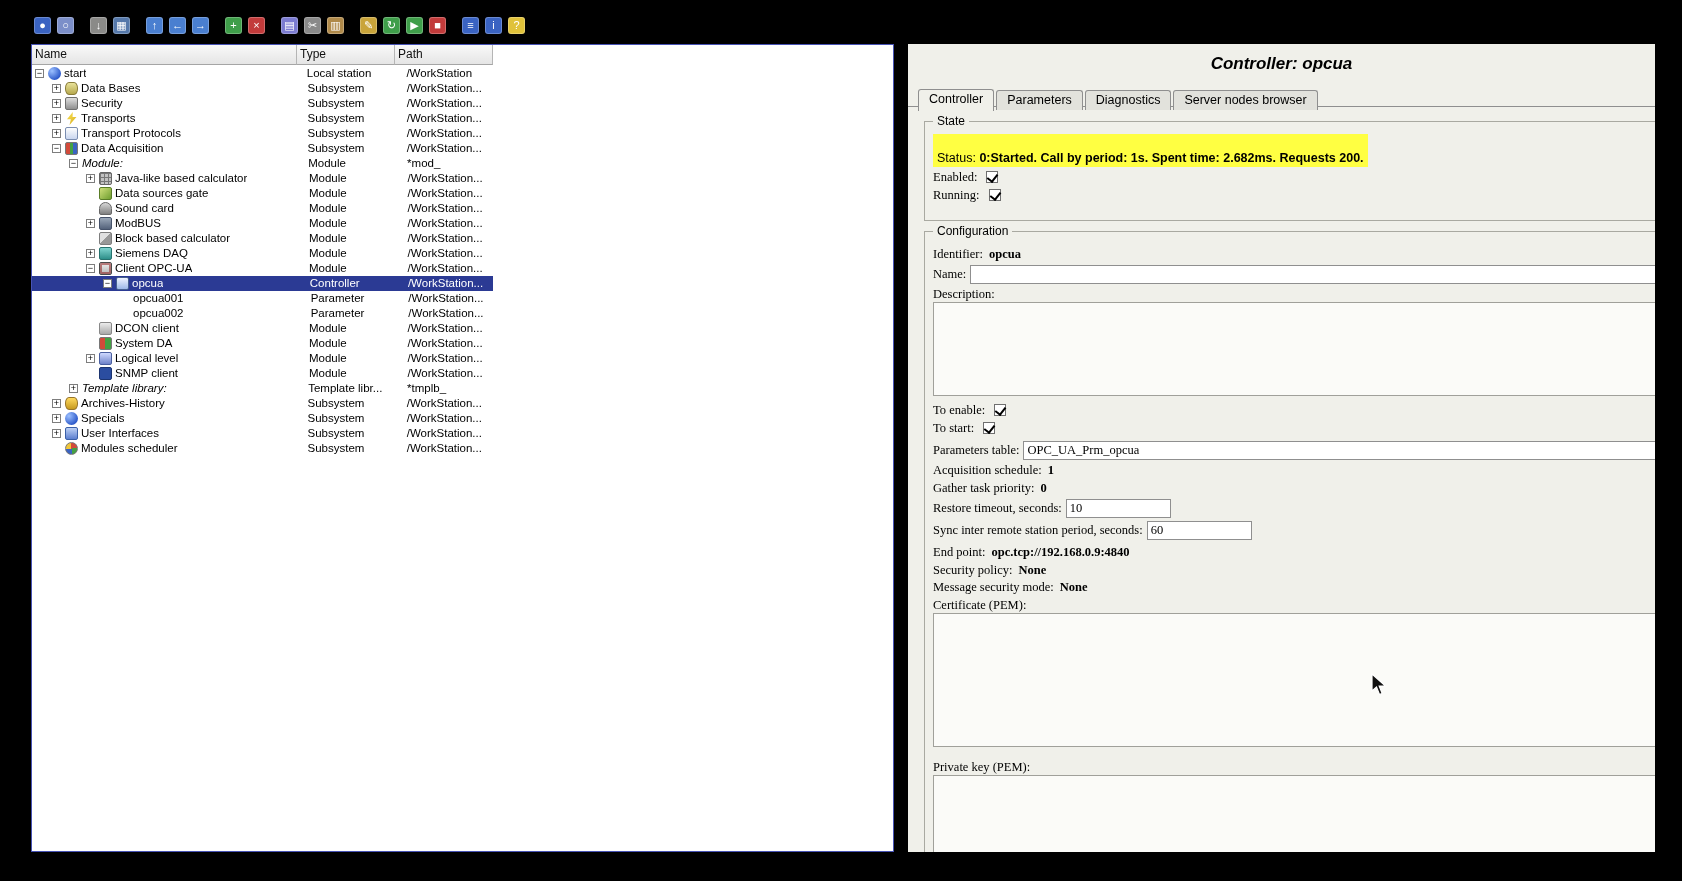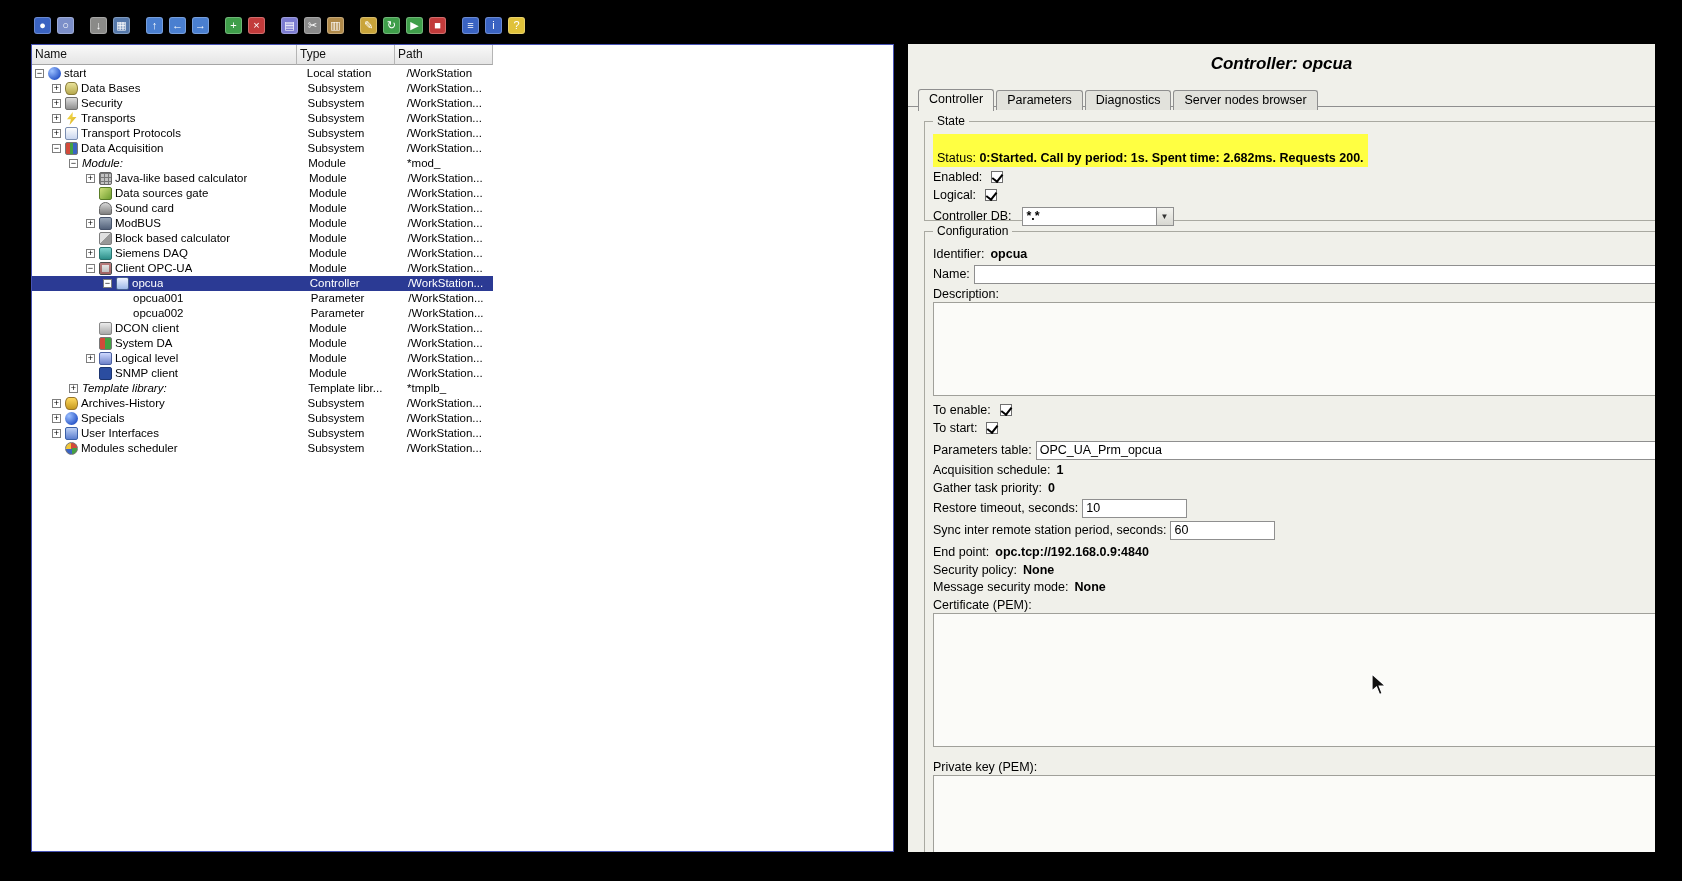--- a/index.html
+++ b/index.html
@@ -71,21 +71,21 @@
   .tab{border:1px solid var(--border-gray);border-bottom:none;background:#e2e2dc;padding:2px 10px 3px;
        font-size:12.5px;border-radius:3px 3px 0 0;margin-right:2px;position:relative;cursor:default;color:#000;}
   .tab.active{background:var(--panel);top:1px;padding-bottom:5px;z-index:3;}
   .tabpane{position:absolute;left:0;top:62px;right:0;bottom:0;border-top:1px solid var(--border-gray);}
 
   .group{position:absolute;left:16px;width:760px;border:1px solid #a9a9a1;}
   .group .legend{position:absolute;top:-8px;left:8px;background:var(--panel);padding:0 4px;font-size:12px;color:#000;}
   .state-group{top:14px;height:100px;padding:12px 8px 6px;}
   .config-group{top:124px;height:660px;padding:14px 8px 6px;}
 
-  .frow{display:flex;align-items:center;font-size:12.5px;height:16px;color:#000;white-space:nowrap;}
+  .frow{display:flex;align-items:center;font-size:12.5px;height:16px;color:#000;white-space:nowrap;font-family:Liberation Serif, serif;}
   .frow .lab{margin-right:4px;}
   .frow b{margin-left:2px;}
   .mt1{margin-top:1px;} .mt2{margin-top:2px;} .mt3{margin-top:3px;} .mt4{margin-top:4px;} .mt6{margin-top:6px;} .mt12{margin-top:12px;}
   .irow{height:20px;}
 
   .status-line{display:inline-block;background:var(--hl);padding:16px 4px;font-size:12.5px;line-height:17px;height:33px;white-space:nowrap;}
 
   .cb{position:relative;width:12px;height:12px;background:#fff;border:1px solid #6f6f6f;display:inline-block;margin-left:5px;}
   .cb.checked::after{content:"";position:absolute;left:2px;top:0;width:5px;height:8px;border:solid #000;border-width:0 2px 2px 0;transform:rotate(38deg);}
 
@@ -384,29 +384,22 @@
       <div class="group state-group">
         <span class="legend">State</span>
         <div>
           <span class="status-line"><span class="lab">Status:</span> <b>0:Started. Call by period: 1s. Spent time: 2.682ms. Requests 200.</b></span>
         </div>
         <div class="frow mt2">
           <span class="lab">Enabled:</span>
           <span class="cb checked"></span>
         </div>
         <div class="frow mt2">
-          <span class="lab">Logical:</span>
+          <span class="lab">Running:</span>
           <span class="cb checked"></span>
-        </div>
-        <div class="frow mt3 irow">
-          <span class="lab">Controller DB:</span>
-          <span class="combo">
-            <span class="val">*.*</span>
-            <span class="btn">▼</span>
-          </span>
         </div>
       </div>
 
       <div class="group config-group">
         <span class="legend">Configuration</span>
 
         <div class="frow">
           <span class="lab">Identifier:</span>
           <b>opcua</b>
         </div>

